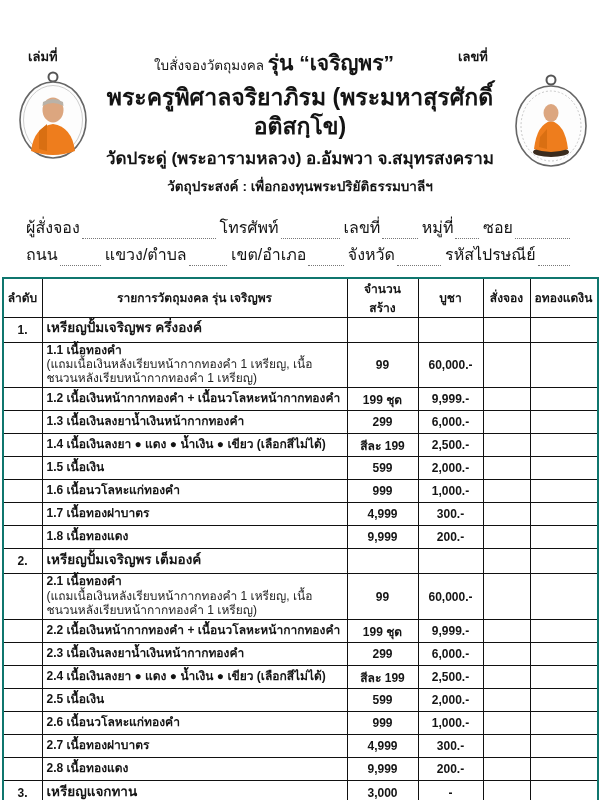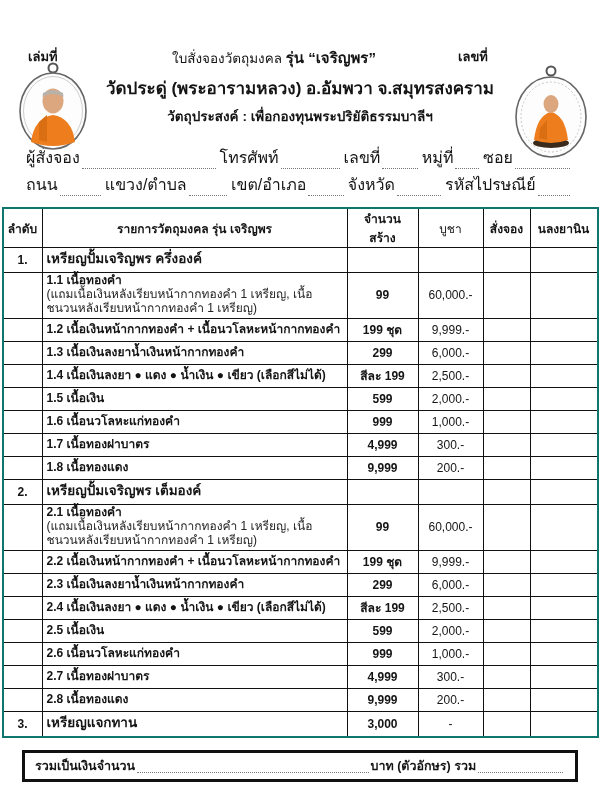--- a/index.html
+++ b/index.html
@@ -5,21 +5,21 @@
   html,body{margin:0;padding:0;background:#e8e8e8;}
   .page{
     position:relative;width:600px;height:800px;margin:0 auto;background:#ffffff;
     font-family:"Liberation Sans","DejaVu Sans",sans-serif;color:#141414;
     overflow:hidden;box-sizing:border-box;padding-top:46px;
   }
   
   .top-row{display:flex;margin:0 30px 0 28px;align-items:flex-start;}
   .top-row .left{width:80px;font-size:13px;font-weight:600;}
   .top-row .center{flex:1;text-align:center;font-size:13.5px;}
-  .top-row .center b{font-size:15px;}
+  .top-row .center b{font-size:21px;}
   .top-row .right{width:130px;font-size:13px;font-weight:600;padding-left:18px;box-sizing:border-box;}
   .header-block{position:relative;text-align:center;margin-top:4px;}
   .main-title{font-size:23px;font-weight:700;margin:2px 90px 0;line-height:1.25;}
   .temple-line{font-size:17px;font-weight:700;margin-top:3px;}
   .purpose-line{font-size:13.5px;font-weight:700;margin-top:4px;}
   .medal{position:absolute;top:-18px;}
   .medal.left{left:14px;}
   .medal.right{right:8px;top:-14px;}
   
   .form-lines{margin:16px 26px 0;}
@@ -28,21 +28,21 @@
   .f-row .fill{border-bottom:1.2px dotted #777;height:14px;margin:0 4px 1px 0;}
   
   table.order{border-collapse:collapse;margin:10px auto 0;width:556px;table-layout:fixed;}
   table.order th,table.order td{border:1px solid #111;padding:0 4px;vertical-align:middle;}
   table.order{border:2px solid #0f766e;}
   th{font-size:12px;font-weight:700;height:22px;text-align:center;padding:1px 2px;}
   td{font-size:12px;height:22px;}
   .c-no{width:30px;text-align:center;font-weight:700;}
   .c-item{width:296px;text-align:left;padding-left:8px;}
   .c-qty{width:62px;text-align:center;font-weight:700;}
-  .c-price{width:56px;text-align:center;font-weight:400;}
+  .c-price{width:56px;text-align:center;font-weight:700;}
   .c-order{width:38px;}
   .c-amount{width:58px;}
   .item-label{font-weight:700;line-height:1.2;}
   tr.sec .item-label{font-size:13.5px;}
   tr.sec td{height:24px;}
   .note{display:block;font-size:12px;font-weight:400;color:#222;line-height:1.15;margin:1px 0 2px;}
   
   .total-box{
     margin:12px 22px 0;border:3px solid #111;height:32px;
     display:flex;align-items:center;padding:0 10px;font-size:12.5px;font-weight:700;box-sizing:border-box;
@@ -78,20 +78,21 @@
     </svg>
     <svg class="medal right" width="82" height="100" viewBox="0 0 82 100">
       <circle cx="41" cy="11" r="4.5" fill="none" stroke="#555" stroke-width="2"></circle>
       <ellipse cx="41" cy="57" rx="35" ry="40" fill="#fdfdfd" stroke="#666" stroke-width="1.6"></ellipse>
       <ellipse cx="41" cy="57" rx="30" ry="35" fill="none" stroke="#bbb" stroke-width="0.8" stroke-dasharray="2 2"></ellipse>
       <ellipse cx="41" cy="83" rx="18" ry="5" fill="#3a2b1d"></ellipse>
       <path d="M24 80 Q27 55 41 52 Q55 55 58 80 Q41 86 24 80 Z" fill="#ee7d1d"></path>
       <ellipse cx="41" cy="44" rx="7.5" ry="9" fill="#dca67f"></ellipse>
       <path d="M30 68 L37 60 L37 80 L29 78 Z" fill="#d96f12"></path>
     </svg>
+    <div class="main-title">พระครูพิศาลจริยาภิรม (พระมหาสุรศักดิ์  อติสกฺโข)</div>
     <div class="temple-line">วัดประดู่ (พระอารามหลวง) อ.อัมพวา จ.สมุทรสงคราม</div>
     <div class="purpose-line">วัตถุประสงค์ : เพื่อกองทุนพระปริยัติธรรมบาลีฯ</div>
   </div>
 
   <div class="form-lines">
     <div class="f-row">
       <span class="lbl">ผู้สั่งจอง</span>
       <span class="fill" style="flex:3.4"></span>
       <span class="lbl">โทรศัพท์</span>
       <span class="fill" style="flex:1.5"></span>
@@ -117,21 +118,21 @@
   </div>
 
   <table class="order">
     <thead>
       <tr>
         <th class="c-no">ลำดับ</th>
         <th class="c-item" style="text-align:center">รายการวัตถุมงคล รุ่น เจริญพร</th>
         <th class="c-qty">จำนวนสร้าง</th>
         <th class="c-price">บูชา</th>
         <th class="c-order">สั่งจอง</th>
-        <th class="c-amount">นลงยานิน</th>
+        <th class="c-amount">อทองแดงิน</th>
       </tr>
     </thead>
     <tbody>
         <tr class="sec">
       <td class="c-no">1.</td>
       <td class="c-item">
         <span class="item-label">เหรียญปั้มเจริญพร ครึ่งองค์</span>
         <span class="note"></span>
       </td>
       <td class="c-qty"></td>

